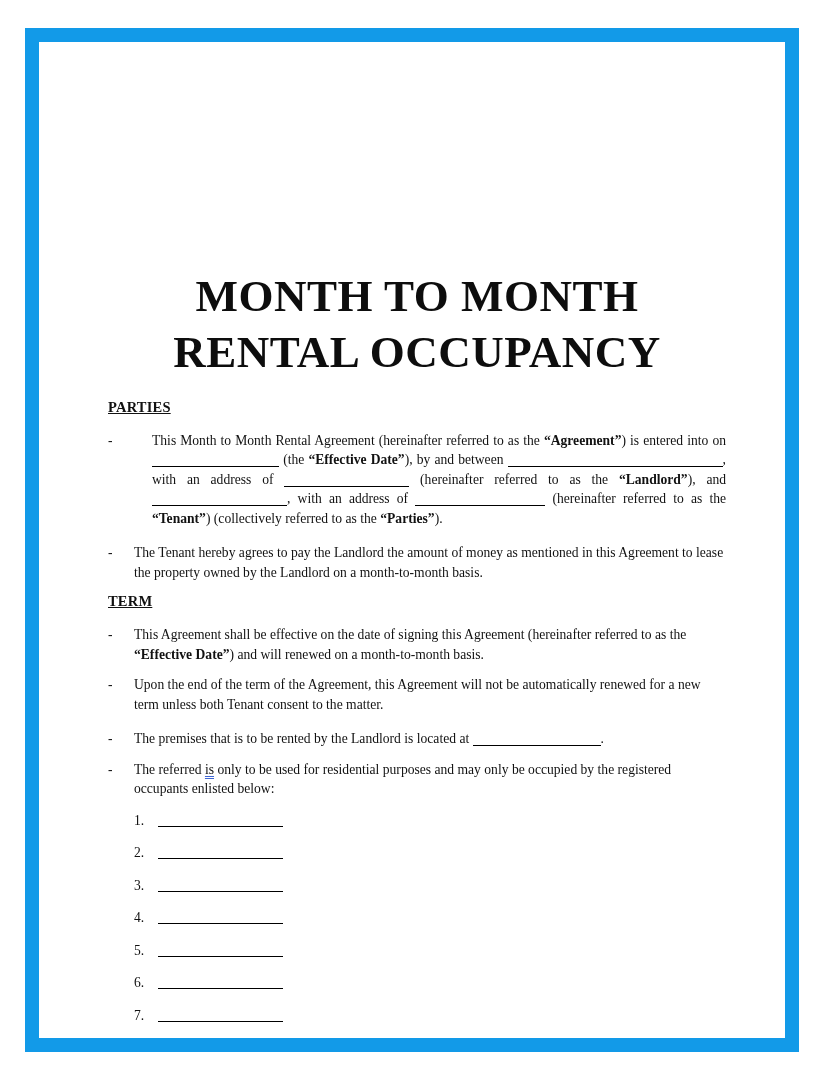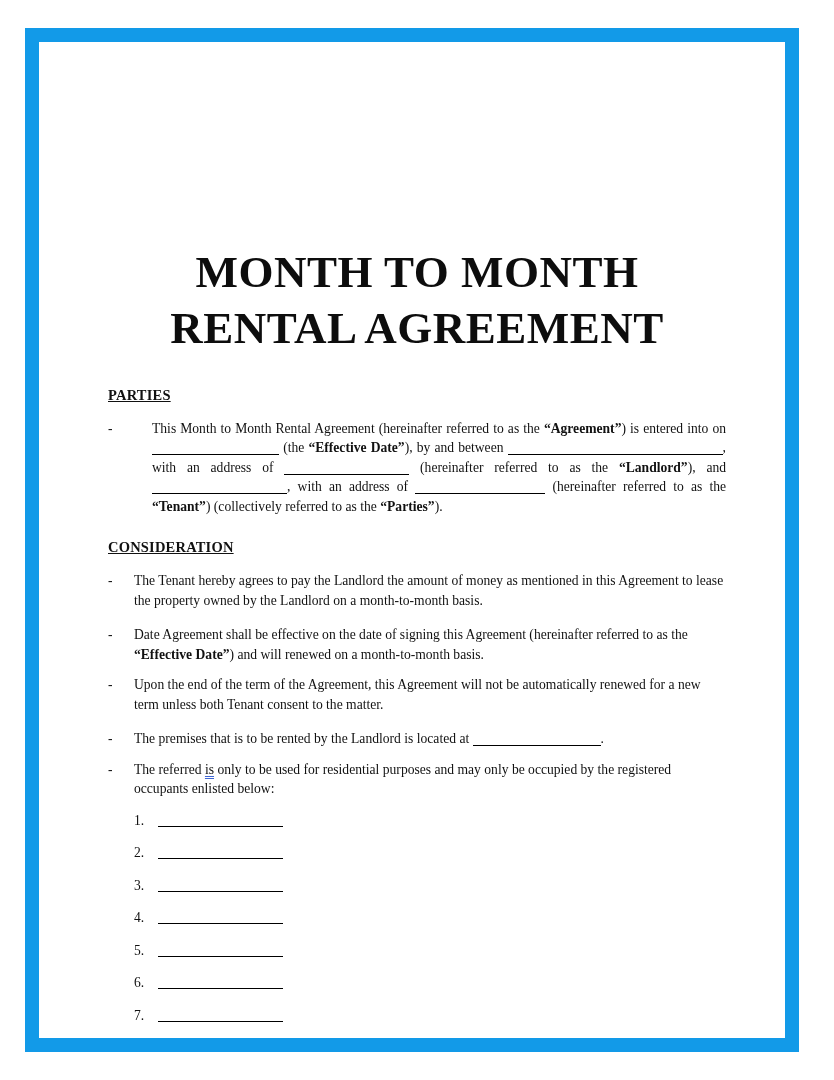--- a/index.html
+++ b/index.html
@@ -31,21 +31,21 @@
     margin: 86px 0 8px 0;
     font-size: 45px;
     font-weight: bold;
     text-align: center;
     line-height: 56px;
     letter-spacing: 0.5px;
     color: #0d0d0d;
   }
   .tline { display: block; }
   .heading {
-    margin-top: 22px;
+    margin-top: 10px;
     font-size: 14.5px;
     font-weight: bold;
     line-height: 18px;
     letter-spacing: 0.2px;
     text-decoration: underline;
   }
   .bullet {
     display: flex;
     margin-top: 15px;
     font-size: 13.6px;
@@ -80,38 +80,38 @@
   .occupant-row .blank { width: 125px; height: 14px; transform: translateY(2px); }
 </style>
 </head>
 <body style="color: rgb(17, 17, 17);">
 
 <div class="page" style="border-color: rgb(18, 154, 232);">
   <div class="content">
 
     <h1 class="doc-title">
       <span class="tline">MONTH TO MONTH</span>
-      <span class="tline">RENTAL AGREEMENT</span>
+      <span class="tline">RENTAL OCCUPANCY</span>
     </h1>
 
     <div class="heading">PARTIES</div>
     <div class="bullet">
       <span class="dash">-</span>
       <div class="btext justify"><span class="">This Month to Month Rental Agreement (hereinafter referred to as the </span><span class="bold ">“Agreement”</span><span class="">) is entered into on </span><span class="blank" style="width: 127px;"></span><span class=""> (the </span><span class="bold ">“Effective Date”</span><span class="">), by and between </span><span class="blank" style="width: 215px;"></span><span class="">, with an address of </span><span class="blank" style="width: 125px;"></span><span class=""> (hereinafter referred to as the </span><span class="bold ">“Landlord”</span><span class="">), and </span><span class="blank" style="width: 135px;"></span><span class="">, with an address of </span><span class="blank" style="width: 130px;"></span><span class=""> (hereinafter referred to as the </span><span class="bold ">“Tenant”</span><span class="">) (collectively referred to as the </span><span class="bold ">“Parties”</span><span class="">).</span></div>
     </div>
 
-    <div class="heading">CONSIDERATION</div>
     <div class="bullet">
       <span class="dash">-</span>
       <div class="btext"><span class="">The Tenant hereby agrees to pay the Landlord the amount of money as mentioned in this Agreement to lease the property owned by the Landlord on a month-to-month basis.</span></div>
     </div>
 
+    <div class="heading">TERM</div>
     <div class="bullet">
       <span class="dash">-</span>
-      <div class="btext"><span class="">Date Agreement shall be effective on the date of signing this Agreement (hereinafter referred to as the </span><span class="bold ">“Effective Date”</span><span class="">) and will renewed on a month-to-month basis.</span></div>
+      <div class="btext"><span class="">This Agreement shall be effective on the date of signing this Agreement (hereinafter referred to as the </span><span class="bold ">“Effective Date”</span><span class="">) and will renewed on a month-to-month basis.</span></div>
     </div>
     <div class="bullet tight">
       <span class="dash">-</span>
       <div class="btext"><span class="">Upon the end of the term of the Agreement, this Agreement will not be automatically renewed for a new term unless both Tenant consent to the matter.</span></div>
     </div>
 
     <div class="bullet">
       <span class="dash">-</span>
       <div class="btext"><span class="">The premises that is to be rented by the Landlord is located at </span><span class="blank" style="width: 128px;"></span><span class="">.</span></div>
     </div>

